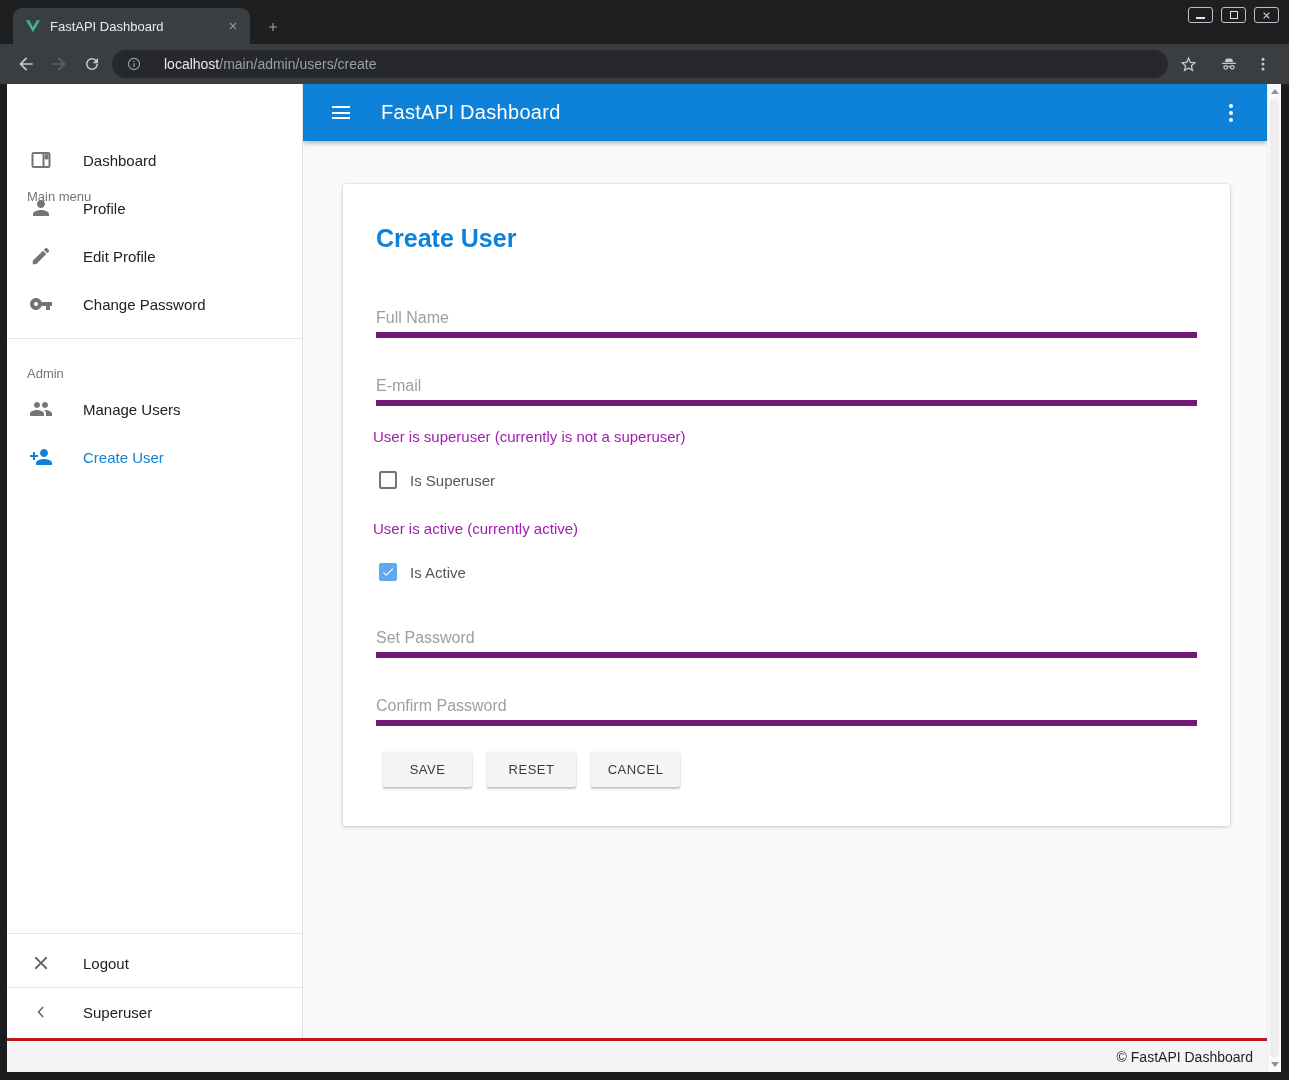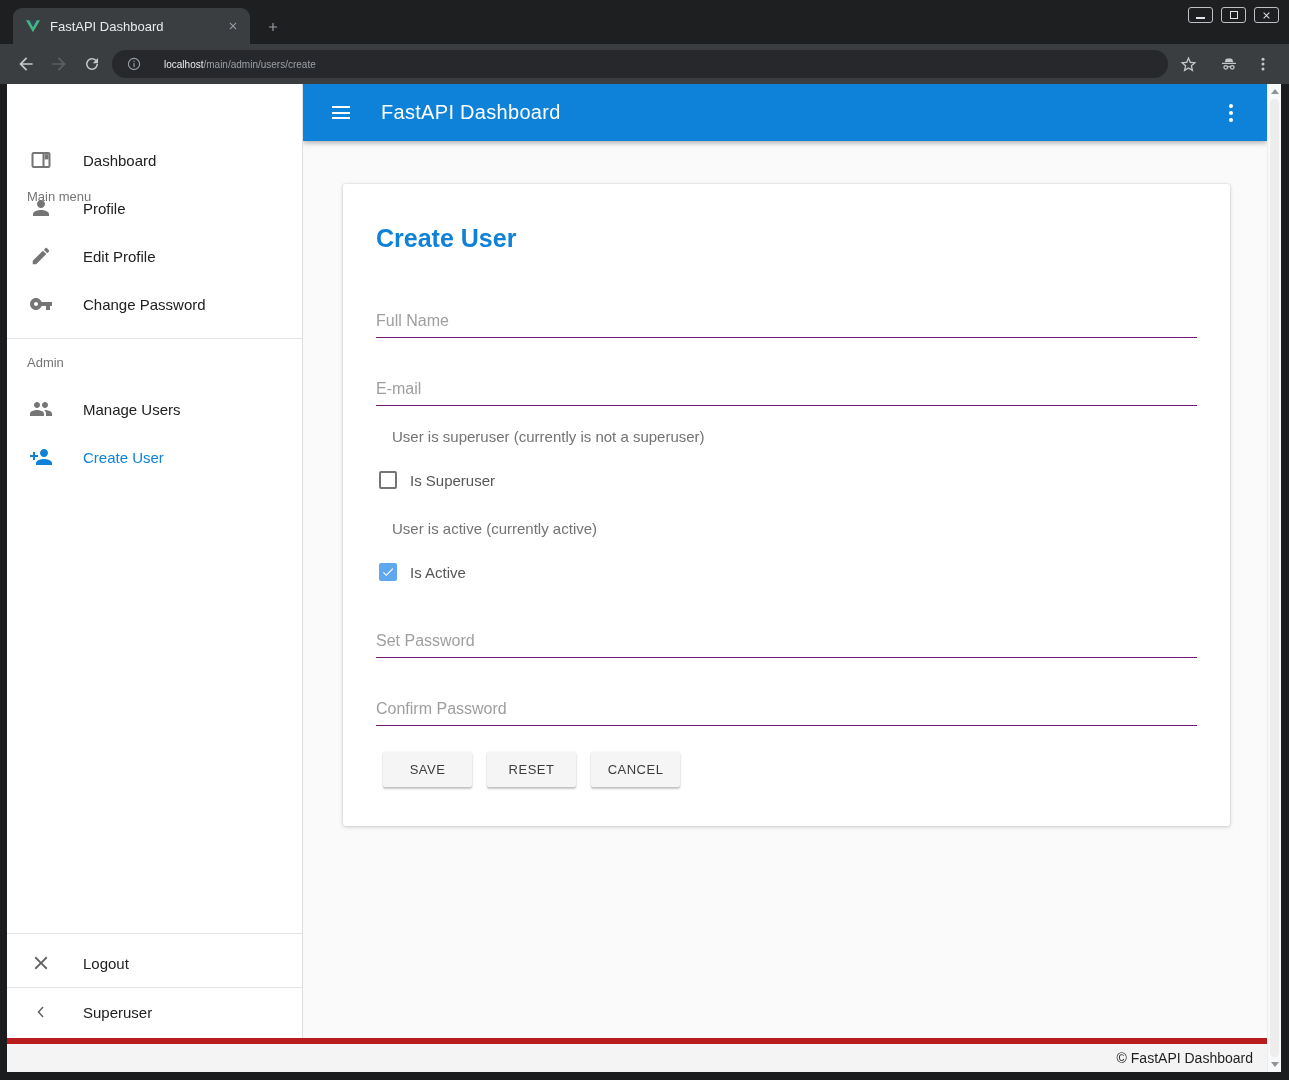--- a/index.html
+++ b/index.html
@@ -28,21 +28,21 @@
   .glyph-min { width:9px; height:0; border-top:2px solid #e3e5e8; margin-top:5px;}
   .glyph-max { width:8px; height:8px; border:1.5px solid #e3e5e8; }
 
   .toolbar { position:absolute; left:0; top:44px; width:1289px; height:40px; background:#3b3e41; }
   .nav-ico { position:absolute; top:8px; width:24px; height:24px; display:flex; align-items:center; justify-content:center; border-radius:50%; }
   .omnibox {
     position:absolute; left:112px; top:6px; width:1056px; height:28px;
     background:#26282b; border-radius:14px;
     display:flex; align-items:center; padding:0 14px; gap:10px;
   }
-  .url { font-size:10px; white-space:nowrap;padding-left:12px; }
+  .url { font-size:14px; white-space:nowrap;padding-left:12px; }
   .url .host { color:#e8eaed; }
   .url .path { color:#9aa0a6; }
 
   
   .page { position:absolute; left:7px; top:84px; width:1274px; height:988px; background:#fafafa; overflow:hidden; }
 
   .scrollbar { position:absolute; right:0; top:0; width:14px; height:988px; background:#f8f9fa; border-left:1px solid #ececec; z-index:9; }
   .scroll-thumb { position:absolute; left:2px; right:2px; top:15px; bottom:15px; background:#ededee; border-radius:6px; }
   .arr-up { position:absolute; top:5px; left:3px; width:0; height:0; border-left:4px solid transparent; border-right:4px solid transparent; border-bottom:5px solid #8f9397; }
   .arr-down { position:absolute; bottom:5px; left:3px; width:0; height:0; border-left:4px solid transparent; border-right:4px solid transparent; border-top:5px solid #8f9397; }
@@ -71,42 +71,42 @@
 
   .card {
     position:absolute; left:336px; top:100px; width:887px; height:642px;
     background:#fff; border-radius:3px;
     box-shadow:0 1px 4px rgba(0,0,0,.18), 0 0 0 1px rgba(0,0,0,.03);
   }
   .card-title { position:absolute; left:33px; top:40px; font-size:25px; color:var(--primary); }
   .fld { position:absolute; left:33px; width:821px; height:34px; }
   .fld input {
     width:100%; height:100%; border:none; outline:none; background:transparent;
-    border-bottom:1px solid #701a75; font-size:16px; color:#333;
+    border-bottom:6px solid #701a75; font-size:16px; color:#333;
     font-family:"Liberation Sans", sans-serif; padding:0;
   }
   .fld input::placeholder { color:#9e9e9e; opacity:1; }
-  .hint { position:absolute; left:49px; font-size:15px; color:#737373; }
+  .hint { position:absolute; left:30px; font-size:15px; color:#a21caf; }
   .chk-row { position:absolute; left:36px; height:20px; display:flex; align-items:center; gap:13px; cursor:pointer; }
   .chk-box { width:18px; height:18px; border:2px solid #757575; border-radius:2px; background:#fff; flex:none; }
   .chk-box.checked { border:none; background:var(--checkbox_checked); display:flex; align-items:center; justify-content:center; }
   .chk-lbl { font-size:15px; color:#565656; }
   .btn-row { position:absolute; left:40px; top:568px; display:flex; gap:15px; }
   .btn {
     min-width:89px; height:35px; padding:0 16px;
     background:#f5f5f5; border:none; border-radius:2px;
     font-family:"Liberation Sans", sans-serif;
     font-size:13px; font-weight:500; letter-spacing:.5px; color:#3c3c3c;
     box-shadow:0 2px 2px rgba(0,0,0,.22), 0 0 2px rgba(0,0,0,.1);
     cursor:pointer;
   }
 
   .footer {
     position:absolute; left:0; top:954px; width:1260px; height:34px;
-    background:#f4f4f4; border-top:6px solid #b91c1c; z-index:6;
+    background:#f4f4f4; border-top:3px solid #b91c1c; z-index:6;
     display:flex; align-items:center; justify-content:flex-end; padding-right:14px;
   }
   .footer-text { font-size:14px; color:#1f1f1f; }
 </style>
 </head>
 <body>
 
 <div class="titlebar">
   <div class="tab">
     <svg width="16" height="16" viewBox="0 0 24 24">
@@ -223,21 +223,21 @@
     <div class="side-item" style="top:196px">
       <span class="ico">
         <svg width="24" height="24" viewBox="0 0 24 24">
             <path fill="#757575" d="M12.65 10C11.83 7.67 9.61 6 7 6c-3.31 0-6 2.69-6 6s2.69 6 6 6c2.61 0 4.83-1.67 5.65-4H17v4h4v-4h2v-4H12.65zM7 14c-1.1 0-2-.9-2-2s.9-2 2-2 2 .9 2 2-.9 2-2 2z"></path>
           </svg>
       </span>
       <span class="lbl">Change Password</span>
     </div>
 
     <div class="divider" style="top:254px"></div>
-    <div class="side-header" style="top:271px;">Admin</div>
+    <div class="side-header" style="top:282px;">Admin</div>
 
     <div class="side-item" style="top:301px">
       <span class="ico">
         <svg width="24" height="24" viewBox="0 0 24 24">
             <path fill="#757575" d="M16 11c1.66 0 2.99-1.34 2.99-3S17.66 5 16 5c-1.66 0-3 1.34-3 3s1.34 3 3 3zm-8 0c1.66 0 2.99-1.34 2.99-3S9.66 5 8 5C6.34 5 5 6.34 5 8s1.34 3 3 3zm0 2c-2.33 0-7 1.17-7 3.5V19h14v-2.5c0-2.33-4.67-3.5-7-3.5zm8 0c-.29 0-.62.02-.97.05 1.16.84 1.97 1.97 1.97 3.45V19h6v-2.5c0-2.33-4.67-3.5-7-3.5z"></path>
           </svg>
       </span>
       <span class="lbl">Manage Users</span>
     </div>
     <div class="side-item active" style="top:349px">

